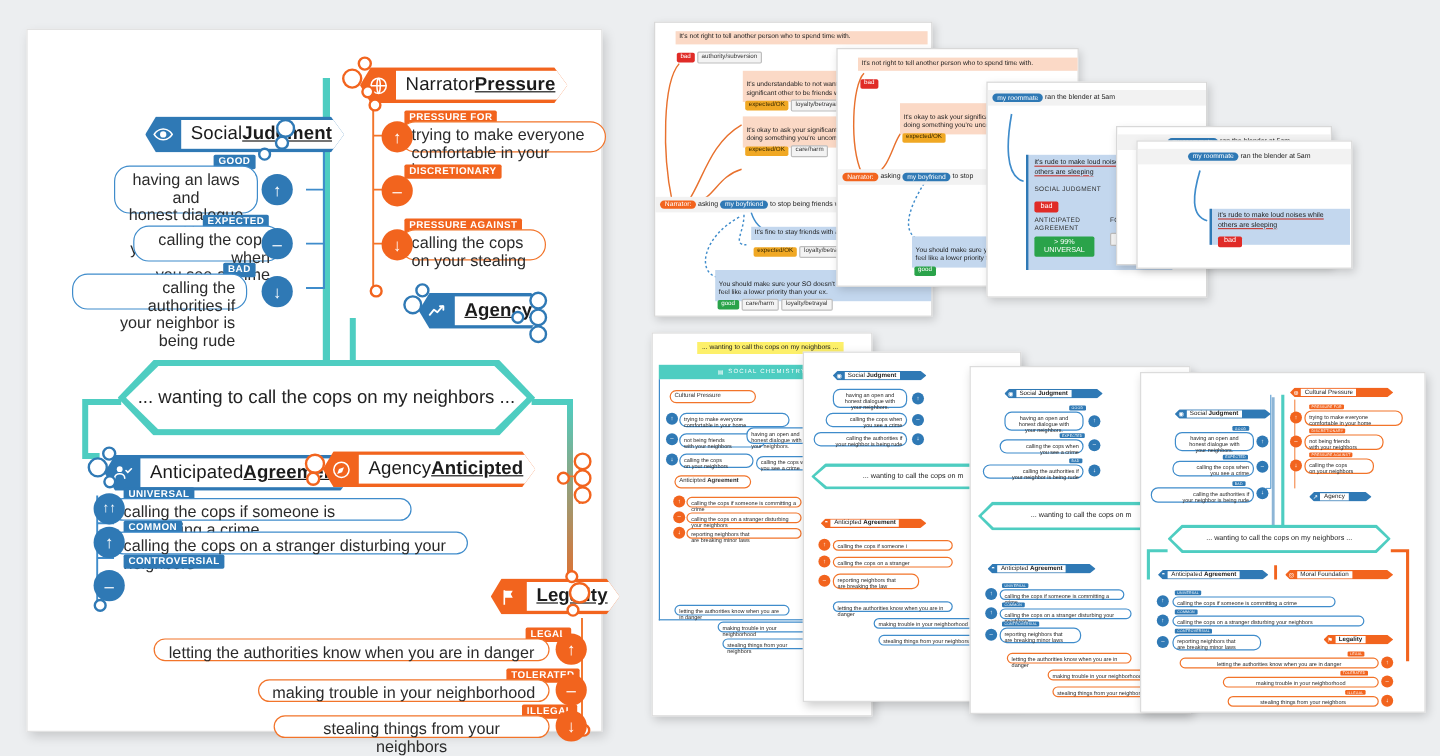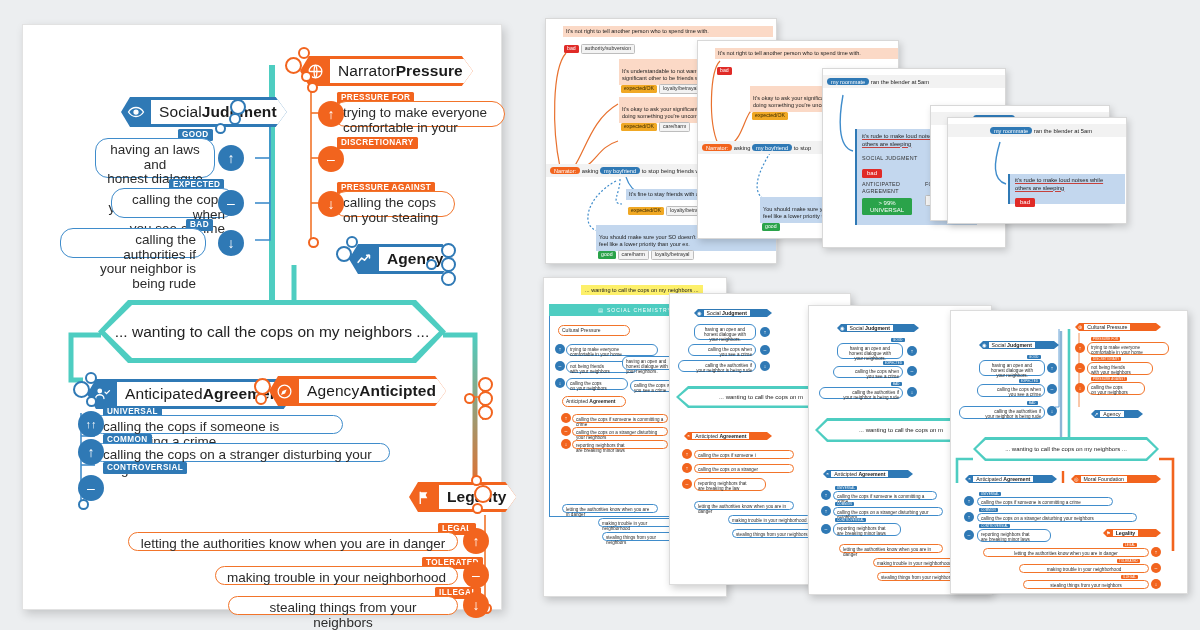--- a/index.html
+++ b/index.html
@@ -25,21 +25,21 @@
     height:30px;box-sizing:border-box;
   }
   .hdr .ic{
     width:30px;display:flex;align-items:center;justify-content:center;
     color:#fff;flex:0 0 auto;
   }
   .hdr .lbl{
     background:#fff;display:flex;align-items:center;padding:0 10px 0 8px;
     font-size:15.5px;color:#1b1b1b;white-space:nowrap;letter-spacing:.1px;
   }
-  .hdr .lbl b{font-weight:700;}
+  .hdr .lbl b{font-weight:700;text-decoration:underline;}
   .hdr.blue{background:#2f79b5;clip-path:polygon(0 50%,9px 0,calc(100% - 11px) 0,100% 50%,calc(100% - 11px) 100%,9px 100%);}
   .hdr.blue .lbl{margin:3px 0;}
   .hdr.orange{background:#f2641e;clip-path:polygon(0 50%,9px 0,calc(100% - 11px) 0,100% 50%,calc(100% - 11px) 100%,9px 100%);}
   .hdr.orange .lbl{margin:3px 0;}
 
   
   .pill{
     position:absolute;box-sizing:border-box;
     border:1.6px solid #3f8ccb;border-radius:13px;background:#fff;
     font-size:13.5px;line-height:14.5px;color:#2b2b2b;

